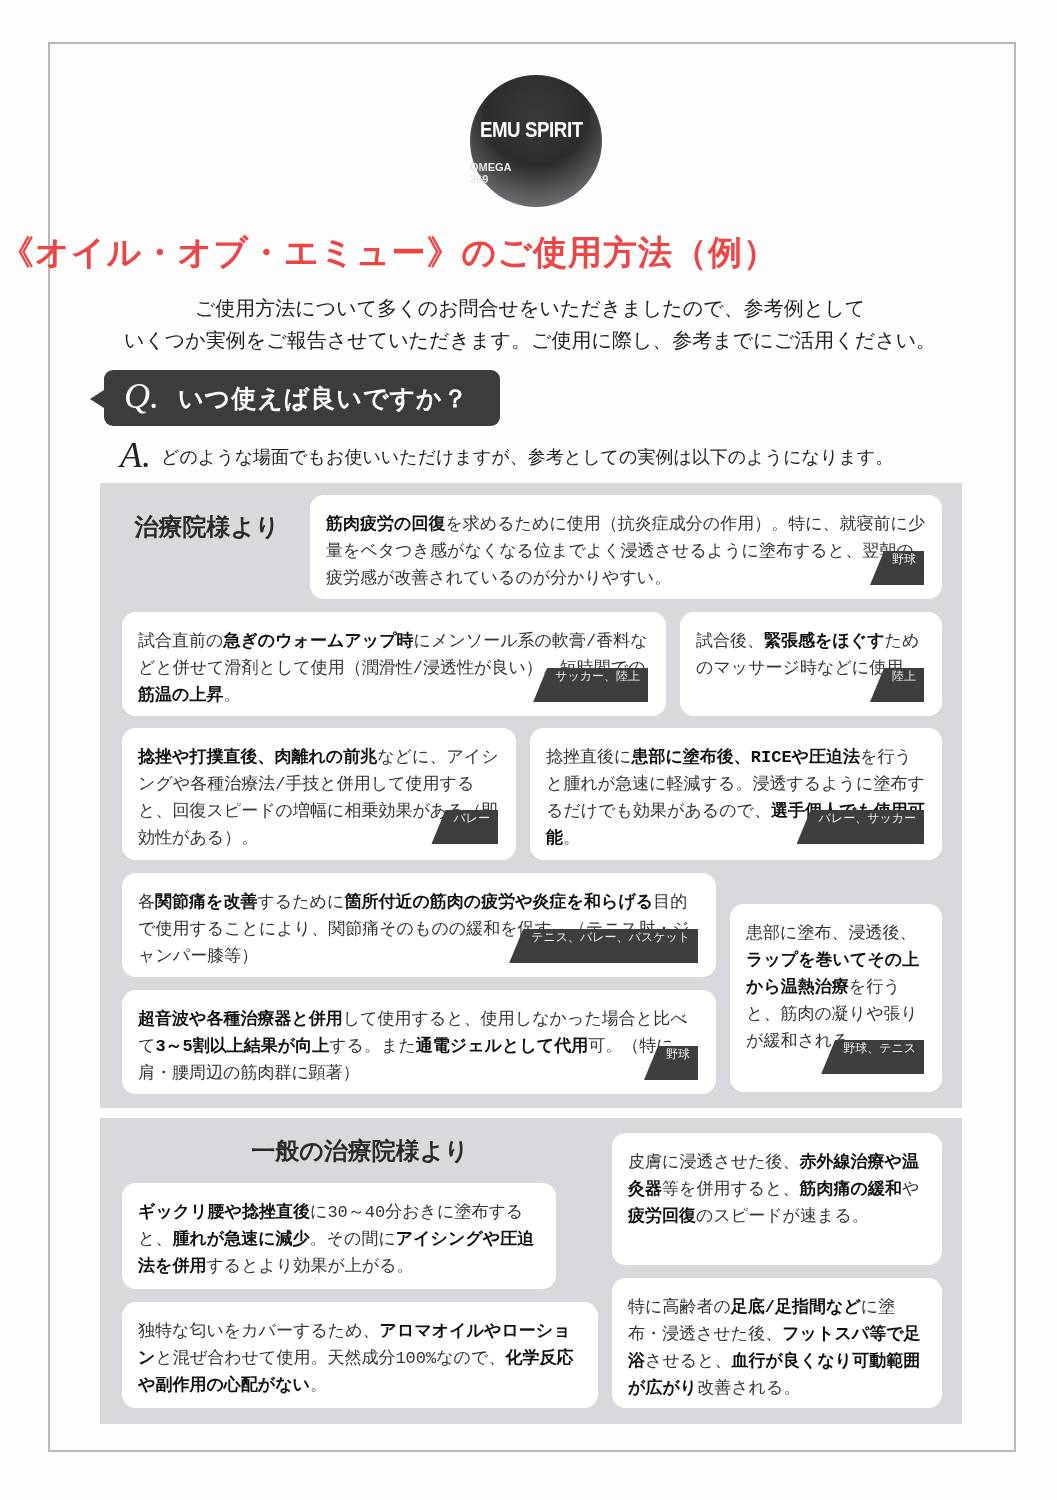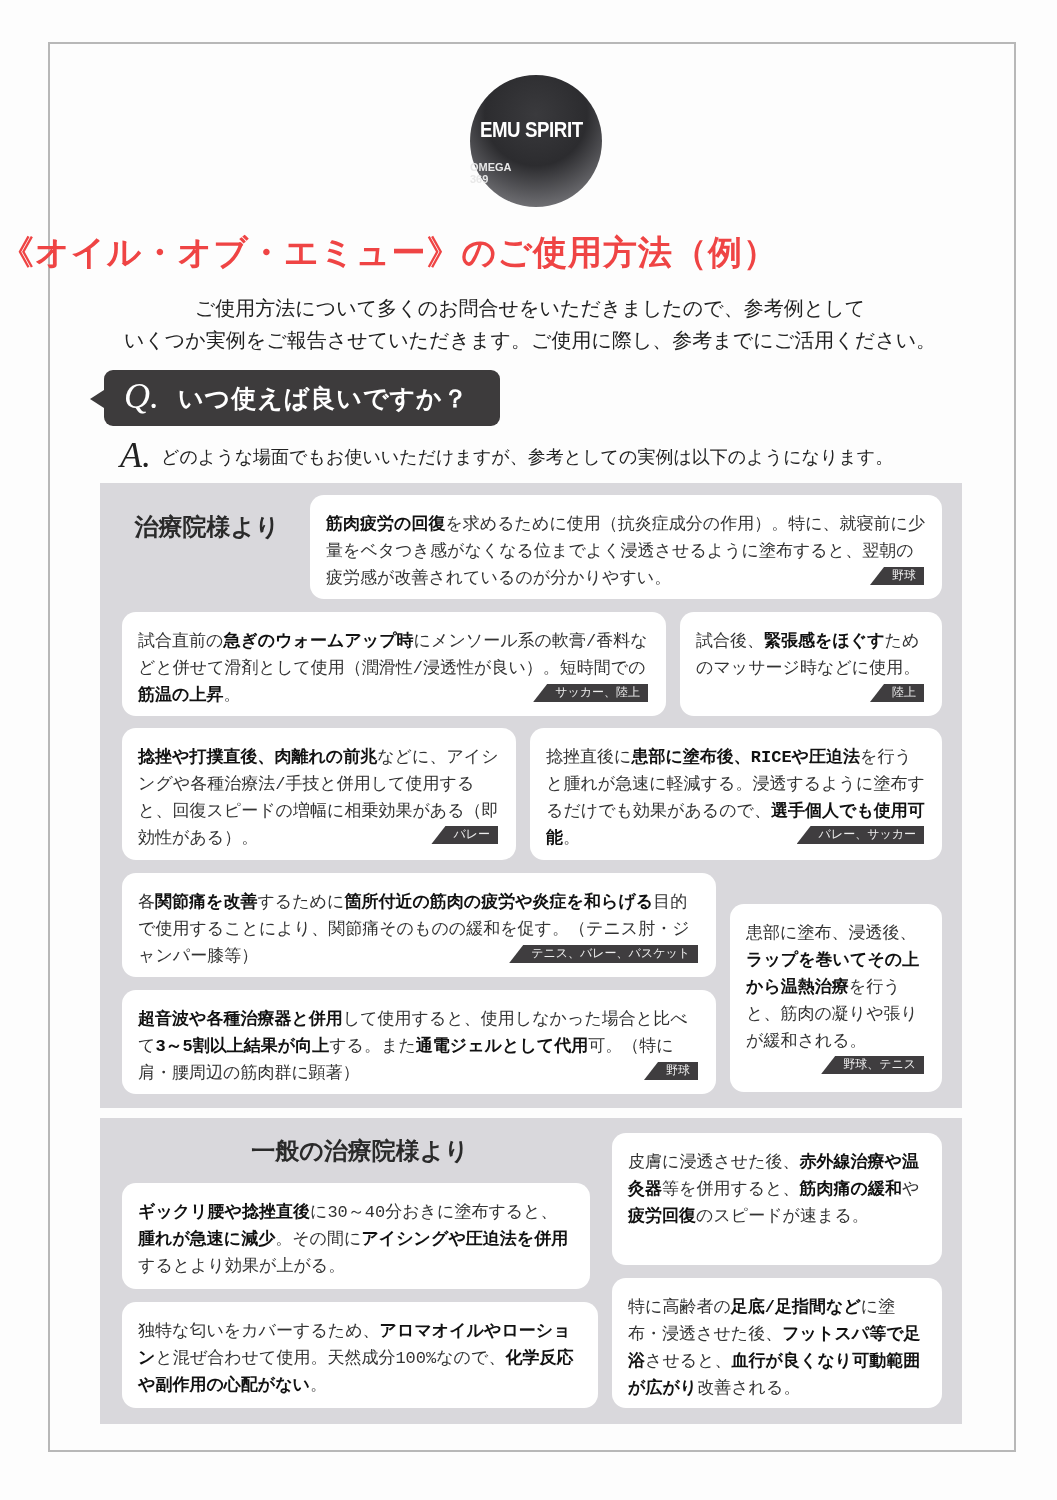--- a/index.html
+++ b/index.html
@@ -16,21 +16,21 @@
   .qbubble:before{content:"";position:absolute;left:-14px;top:20px;border-right:14px solid #3d3b3c;border-top:9px solid transparent;border-bottom:9px solid transparent;}
   .qbubble .q{position:absolute;left:20px;top:5px;font-family:"Liberation Serif",serif;font-style:italic;font-size:36px;}
   .qbubble .qt{position:absolute;left:74px;top:12px;font-size:25px;font-weight:bold;letter-spacing:1px;}
   .answer{position:absolute;left:120px;top:434px;font-size:18px;color:#222;white-space:nowrap;}
   .answer .a{font-family:"Liberation Serif",serif;font-style:italic;font-size:36px;margin-right:10px;vertical-align:-4px;}
   .panel{position:absolute;background:#d9d8dc;}
   .p1{left:100px;top:483px;width:862px;height:625px;}
   .p2{left:100px;top:1118px;width:862px;height:306px;}
   .card{position:absolute;background:#fff;border-radius:14px;box-sizing:border-box;padding:16px 16px;font-size:17px;line-height:27px;color:#333;font-family:Liberation Mono, monospace;}
   .card b{color:#111;}
-  .tag{position:absolute;right:18px;height:18px;font-size:12px;line-height:18px;color:#eee;background:#3f3d3f;padding:0 8px 0 22px;clip-path:polygon(14px 0,100% 0,100% 100%,0 100%);}
+  .tag{position:absolute;right:18px;height:34px;font-size:12px;line-height:18px;color:#eee;background:#3f3d3f;padding:0 8px 0 22px;clip-path:polygon(14px 0,100% 0,100% 100%,0 100%);}
   .sec-label{position:absolute;font-size:24px;font-weight:bold;color:#2a2a2a;line-height:34px;text-align:center;}
 </style>
 </head>
 <body>
 
 <div class="frame"></div>
 
 <div class="logo">
   <div class="brand">EMU SPIRIT</div>
   <div class="sub">
@@ -89,21 +89,21 @@
     <div class="tag" style="bottom:18px;">野球、テニス</div>
 </div>
 <div class="card" style="left:122px;top:990px;width:594px;height:104px;">
   <div class="txt"><b>超音波や各種治療器と併用</b><span>して使用すると、使用しなかった場合と比べて</span><b>3～5割以上結果が向上</b><span>する。また</span><b>通電ジェルとして代用</b><span>可。（特に肩・腰周辺の筋肉群に顕著）</span></div>
     <div class="tag" style="bottom:14px;">野球</div>
 </div>
 
 <div class="panel p2"></div>
 <div class="sec-label" style="left:200px;top:1134px;width:320px;">一般の治療院様より</div>
 
-<div class="card" style="left:122px;top:1183px;width:468px;height:106px;">
+<div class="card" style="left:122px;top:1183px;width:434px;height:106px;">
     <div class="txt"><b>ギックリ腰や捻挫直後</b><span>に30～40分おきに塗布すると、</span><b>腫れが急速に減少</b><span>。その間に</span><b>アイシングや圧迫法を併用</b><span>するとより効果が上がる。</span></div>
   </div>
 <div class="card" style="left:612px;top:1133px;width:330px;height:132px;">
     <div class="txt"><span>皮膚に浸透させた後、</span><b>赤外線治療や温灸器</b><span>等を併用すると、</span><b>筋肉痛の緩和</b><span>や</span><b>疲労回復</b><span>のスピードが速まる。</span></div>
   </div>
 <div class="card" style="left:122px;top:1302px;width:476px;height:106px;">
     <div class="txt"><span>独特な匂いをカバーするため、</span><b>アロマオイルやローション</b><span>と混ぜ合わせて使用。天然成分100%なので、</span><b>化学反応や副作用の心配がない</b><span>。</span></div>
   </div>
 <div class="card" style="left:612px;top:1278px;width:330px;height:130px;">
     <div class="txt"><span>特に高齢者の</span><b>足底/足指間など</b><span>に塗布・浸透させた後、</span><b>フットスパ等で足浴</b><span>させると、</span><b>血行が良くなり可動範囲が広がり</b><span>改善される。</span></div>

